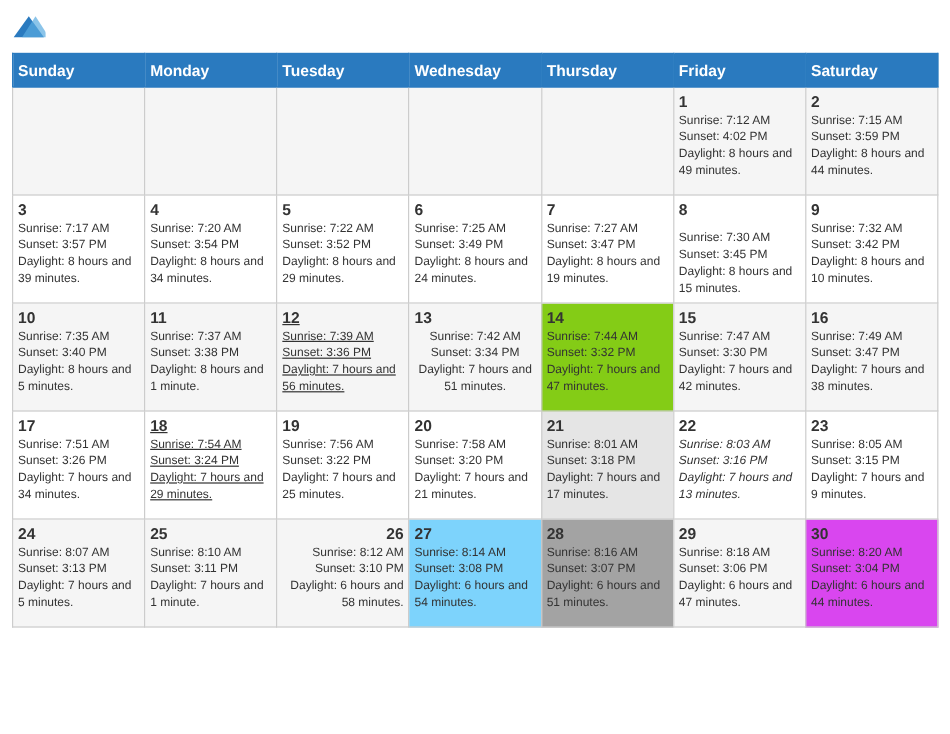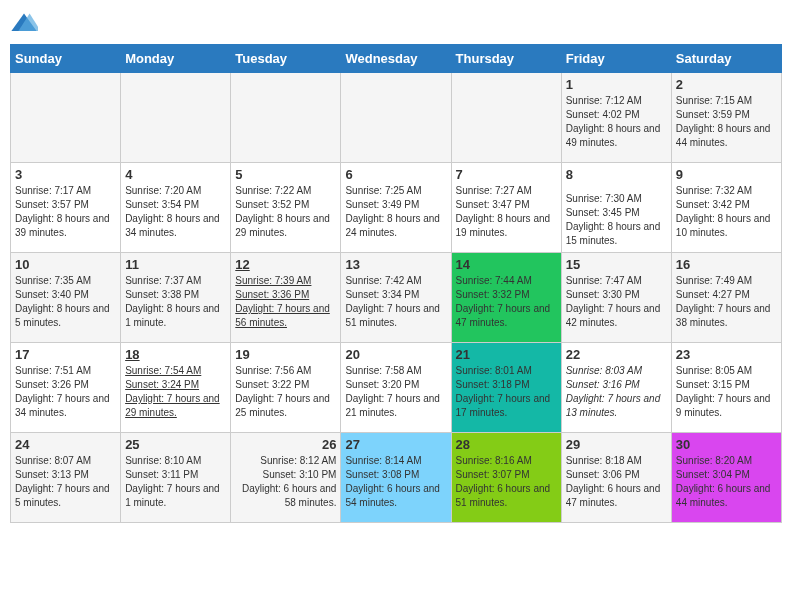--- a/index.html
+++ b/index.html
@@ -206,40 +206,40 @@
 Daylight: 8 hours and 1 minute.</div>
         </td>
         <td style="background: rgb(245, 245, 245); text-decoration: underline;">
           <span class="day-num">12</span>
           <div class="day-info" style="white-space: pre-line;">Sunrise: 7:39 AM
 Sunset: 3:36 PM
 Daylight: 7 hours and 56 minutes.</div>
         </td>
         <td style="background: rgb(245, 245, 245);">
           <span class="day-num">13</span>
-          <div class="day-info" style="white-space: pre-line;">Sunrise: 7:42 AM
+          <div class="day-info" style="white-space: pre-line; text-align: center;">Sunrise: 7:42 AM
 Sunset: 3:34 PM
 Daylight: 7 hours and 51 minutes.</div>
         </td>
-        <td style="background: #22c55e;">
+        <td style="background: #84cc16;">
           <span class="day-num">14</span>
           <div class="day-info" style="white-space: pre-line;">Sunrise: 7:44 AM
 Sunset: 3:32 PM
 Daylight: 7 hours and 47 minutes.</div>
         </td>
         <td style="background: rgb(245, 245, 245);">
           <span class="day-num">15</span>
           <div class="day-info" style="white-space: pre-line;">Sunrise: 7:47 AM
 Sunset: 3:30 PM
 Daylight: 7 hours and 42 minutes.</div>
         </td>
         <td style="background: rgb(245, 245, 245);">
           <span class="day-num">16</span>
           <div class="day-info" style="white-space: pre-line;">Sunrise: 7:49 AM
-Sunset: 4:27 PM
+Sunset: 3:47 PM
 Daylight: 7 hours and 38 minutes.</div>
         </td>
       </tr>
       <tr>
         <td style="background: rgb(255, 255, 255);">
           <span class="day-num">17</span>
           <div class="day-info" style="white-space: pre-line;">Sunrise: 7:51 AM
 Sunset: 3:26 PM
 Daylight: 7 hours and 34 minutes.</div>
         </td>
@@ -254,21 +254,21 @@
           <div class="day-info" style="white-space: pre-line;">Sunrise: 7:56 AM
 Sunset: 3:22 PM
 Daylight: 7 hours and 25 minutes.</div>
         </td>
         <td style="background: rgb(255, 255, 255);">
           <span class="day-num">20</span>
           <div class="day-info" style="white-space: pre-line;">Sunrise: 7:58 AM
 Sunset: 3:20 PM
 Daylight: 7 hours and 21 minutes.</div>
         </td>
-        <td style="background: #14b8a6;">
+        <td style="background: #e5e5e5;">
           <span class="day-num">21</span>
           <div class="day-info" style="white-space: pre-line;">Sunrise: 8:01 AM
 Sunset: 3:18 PM
 Daylight: 7 hours and 17 minutes.</div>
         </td>
         <td style="background: rgb(255, 255, 255);">
           <span class="day-num">22</span>
           <div class="day-info" style="white-space: pre-line; font-style: italic;">Sunrise: 8:03 AM
 Sunset: 3:16 PM
 Daylight: 7 hours and 13 minutes.</div>
@@ -298,21 +298,21 @@
           <div class="day-info" style="white-space: pre-line;">Sunrise: 8:12 AM
 Sunset: 3:10 PM
 Daylight: 6 hours and 58 minutes.</div>
         </td>
         <td style="background: #7dd3fc;">
           <span class="day-num">27</span>
           <div class="day-info" style="white-space: pre-line;">Sunrise: 8:14 AM
 Sunset: 3:08 PM
 Daylight: 6 hours and 54 minutes.</div>
         </td>
-        <td style="background: #84cc16;">
+        <td style="background: #a3a3a3;">
           <span class="day-num">28</span>
           <div class="day-info" style="white-space: pre-line;">Sunrise: 8:16 AM
 Sunset: 3:07 PM
 Daylight: 6 hours and 51 minutes.</div>
         </td>
         <td style="background: rgb(245, 245, 245);">
           <span class="day-num">29</span>
           <div class="day-info" style="white-space: pre-line;">Sunrise: 8:18 AM
 Sunset: 3:06 PM
 Daylight: 6 hours and 47 minutes.</div>

